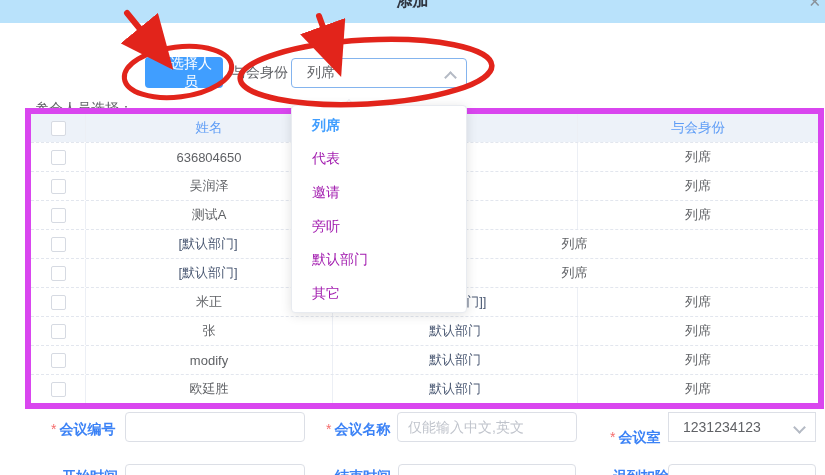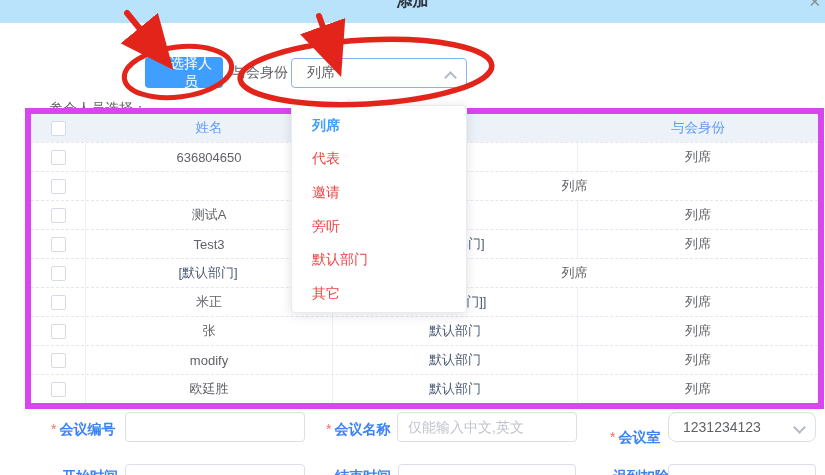--- a/index.html
+++ b/index.html
@@ -46,53 +46,53 @@
   
   .dropdown{
     position:absolute;left:291px;top:105px;width:176px;height:208px;z-index:5;
     background:#fff;border:1px solid #e8ebf0;border-radius:4px;
     box-shadow:0 2px 12px rgba(0,0,0,0.12);box-sizing:border-box;padding:3px 0;
   }
   .dropdown .notch{
     position:absolute;top:-5px;left:52px;width:9px;height:9px;background:#fff;
     border-left:1px solid #e8ebf0;border-top:1px solid #e8ebf0;transform:rotate(45deg);
   }
-  .opt{height:33.6px;display:flex;align-items:center;padding-left:20px;font-size:14px;color:#ef4444;cursor:pointer;}
+  .opt{height:33.6px;display:flex;align-items:center;padding-left:20px;font-size:14px;color:#a21caf;cursor:pointer;}
   .opt.selected{color:#409EFF;font-weight:bold;}
   
   .fgroup{position:absolute;font-size:14px;}
   .req{color:#f56c6c;margin-right:3px;}
   .flabel{color:#3b82f6;font-weight:bold;}
   .input{
     position:absolute;height:28px;border:1px solid #dcdfe6;border-radius:4px;background:#fff;
     font-size:14px;color:#c2410c;padding:0 10px;box-sizing:border-box;
     font-family:inherit;outline:none;width:100%;
   }
   .input::placeholder{color:#c0c4cc;}
   .inwrap{position:absolute;height:30px;}
   .inwrap .input{width:100%;height:100%;}
   .sel2{
-    position:absolute;height:30px;border:1px solid #dcdfe6;border-radius:8px;background:#fff;
+    position:absolute;height:30px;border:1px solid #dcdfe6;border-radius:0;background:#fff;
     display:flex;align-items:center;font-size:14px;color:#606266;cursor:pointer;box-sizing:border-box;
   }
   .sel2 .val{padding-left:14px;}
   .clock{position:absolute;left:9px;top:9px;width:10px;height:10px;border:1.5px solid #c0c4cc;border-radius:50%;}
   .input.icon-pad{padding-left:28px;}
   
   .annot{position:absolute;left:0;top:0;z-index:10;pointer-events:none;}
 </style>
 </head>
 <body>
 
 <div class="titlebar">
   <div class="title">添加</div>
   <div class="close">✕</div>
 </div>
 
-<div class="lbl" style="left:49px;top:64px;margin-top:36px;">参会人员选择：</div>
+<div class="lbl" style="left:35px;top:64px;margin-top:36px;">参会人员选择：</div>
 <button class="btn-primary">选择人员</button>
 <div class="lbl" style="left:232px;top:64px;">与会身份</div>
 <div class="select">
   <span class="val">列席</span>
   <span class="caret"></span>
 </div>
 
 <div class="table">
   <div class="thead">
     <div class="td c0">
@@ -108,36 +108,36 @@
           <span class="cb"></span>
         </div>
         <div class="td c1">636804650</div>
         <div class="td c2 dept"></div>
         <div class="td c3">列席</div>
       </div>
       <div class="trow">
         <div class="td c0">
           <span class="cb"></span>
         </div>
+        <div class="td c1">吴润泽</div>
         <div class="td c2 dept"></div>
         <div class="td c3">列席</div>
       </div>
       <div class="trow">
         <div class="td c0">
           <span class="cb"></span>
         </div>
         <div class="td c1">测试A</div>
         <div class="td c2 dept"></div>
         <div class="td c3">列席</div>
       </div>
       <div class="trow">
         <div class="td c0">
           <span class="cb"></span>
         </div>
-        <div class="td c1">Test3</div>
         <div class="td c2 dept">[默认部门]</div>
         <div class="td c3">列席</div>
       </div>
       <div class="trow">
         <div class="td c0">
           <span class="cb"></span>
         </div>
         <div class="td c2 dept">[默认部门]</div>
         <div class="td c3">列席</div>
       </div>

